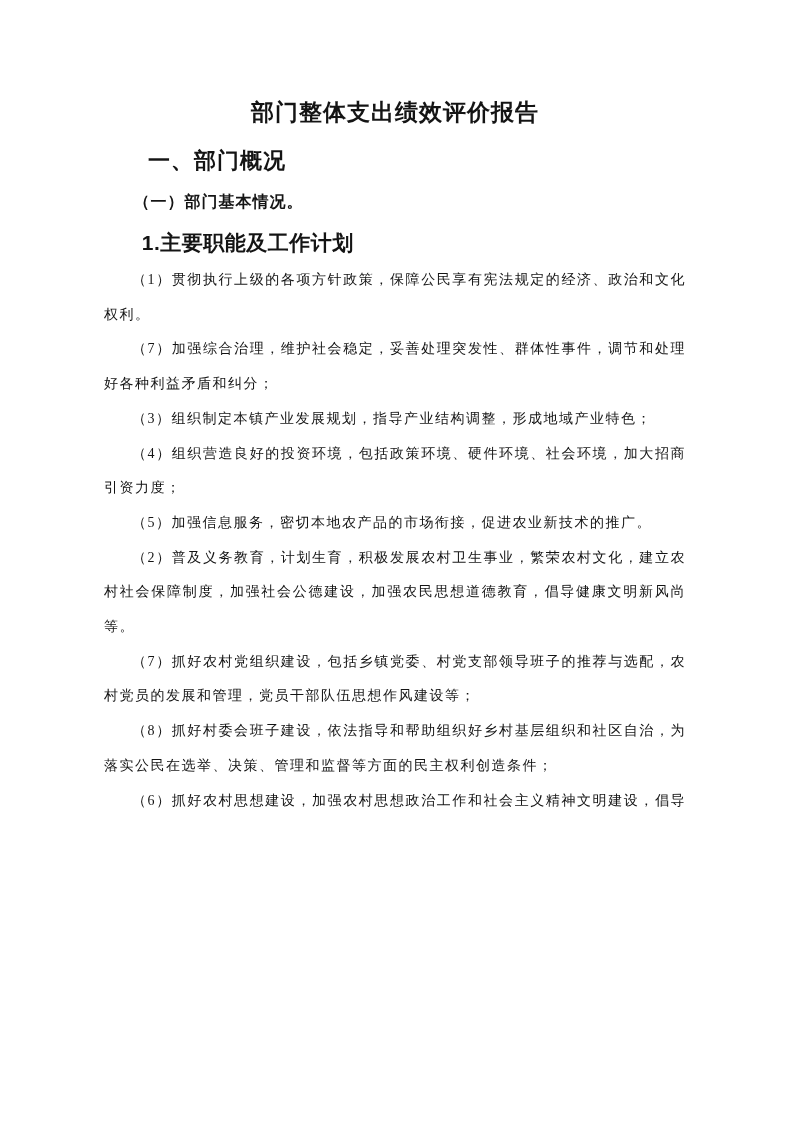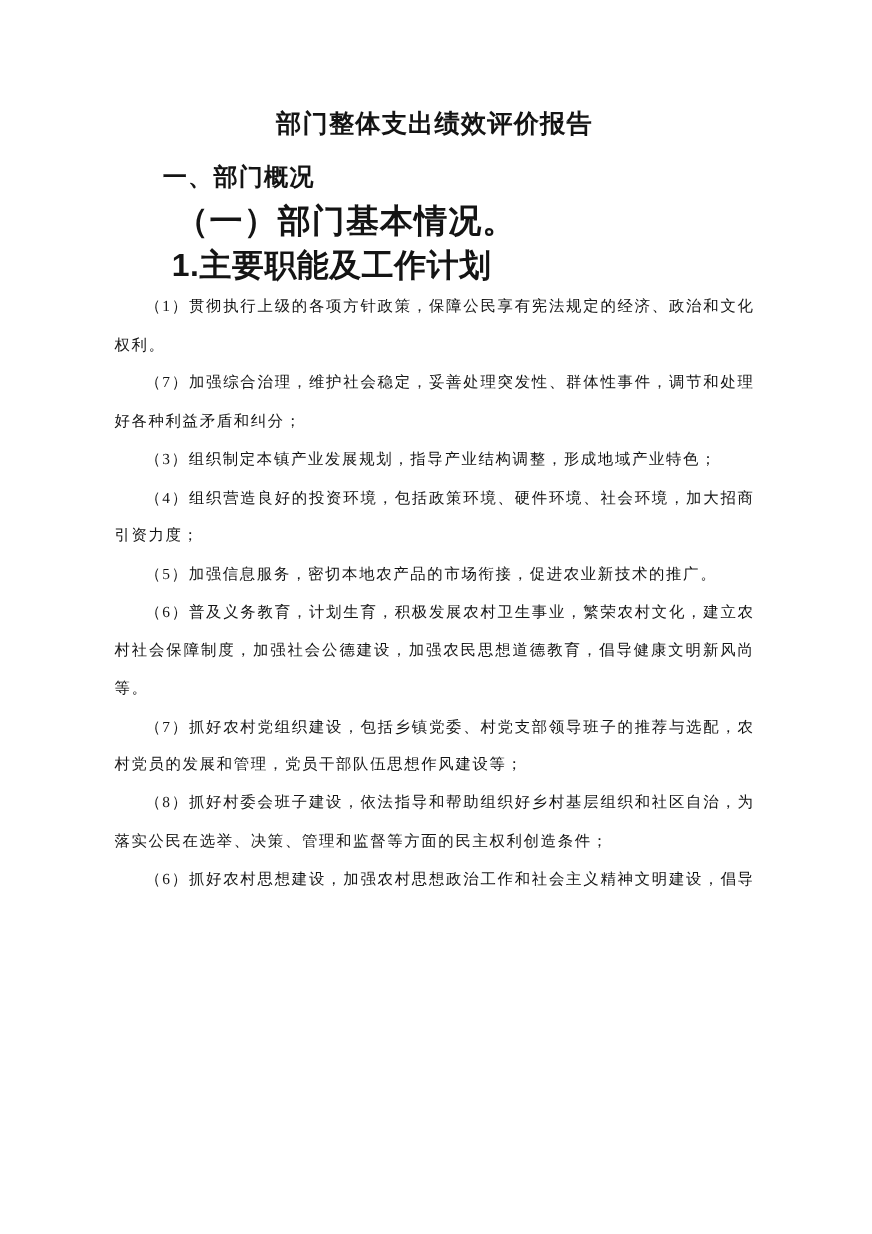--- a/index.html
+++ b/index.html
@@ -35,30 +35,30 @@
     font-family: "Liberation Sans", "DejaVu Sans", sans-serif;
     font-size: 22px;
     font-weight: 700;
     line-height: 41px;
     text-indent: 2em;
     letter-spacing: 1px;
     margin: 0;
   }
   .h-sub {
     font-family: "Liberation Sans", "DejaVu Sans", sans-serif;
-    font-size: 30px;
+    font-size: 16px;
     font-weight: 700;
     line-height: 41px;
     text-indent: 1.85em;
     letter-spacing: 1px;
     margin: 0;
   }
   .h-clause {
     font-family: "Liberation Sans", "DejaVu Sans", sans-serif;
-    font-size: 29px;
+    font-size: 21px;
     font-weight: 700;
     line-height: 41px;
     text-indent: 1.8em;
     letter-spacing: 0.5px;
     margin: 0;
   }
   .body-text p {
     font-size: 14px;
     line-height: 34.7px;
     text-align: justify;
@@ -86,20 +86,20 @@
     <h1 class="doc-title">部门整体支出绩效评价报告</h1>
     <h2 class="h-sec">一、部门概况</h2>
     <h3 class="h-sub">（一）部门基本情况。</h3>
     <h4 class="h-clause">1.主要职能及工作计划</h4>
     <div class="body-text">
       <p>（1）贯彻执行上级的各项方针政策，保障公民享有宪法规定的经济、政治和文化权利。</p>
       <p>（7）加强综合治理，维护社会稳定，妥善处理突发性、群体性事件，调节和处理好各种利益矛盾和纠分；</p>
       <p>（3）组织制定本镇产业发展规划，指导产业结构调整，形成地域产业特色；</p>
       <p>（4）组织营造良好的投资环境，包括政策环境、硬件环境、社会环境，加大招商引资力度；</p>
       <p>（5）加强信息服务，密切本地农产品的市场衔接，促进农业新技术的推广。</p>
-      <p>（6）普及义务教育，计划生育，积极发展农村卫生事业，繁荣农村文化，建立农村社会保障制度，加强社会公德建设，加强农民思想道德教育，倡导健康文明新风尚等。</p>
+      <p>（2）普及义务教育，计划生育，积极发展农村卫生事业，繁荣农村文化，建立农村社会保障制度，加强社会公德建设，加强农民思想道德教育，倡导健康文明新风尚等。</p>
       <p>（7）抓好农村党组织建设，包括乡镇党委、村党支部领导班子的推荐与选配，农村党员的发展和管理，党员干部队伍思想作风建设等；</p>
       <p>（8）抓好村委会班子建设，依法指导和帮助组织好乡村基层组织和社区自治，为落实公民在选举、决策、管理和监督等方面的民主权利创造条件；</p>
       <p>（6）抓好农村思想建设，加强农村思想政治工作和社会主义精神文明建设，倡导乡村社会文明新风；</p>
     </div>
   </div>
   <div class="page-footer">27</div>
 </div>
 
 </body></html>

